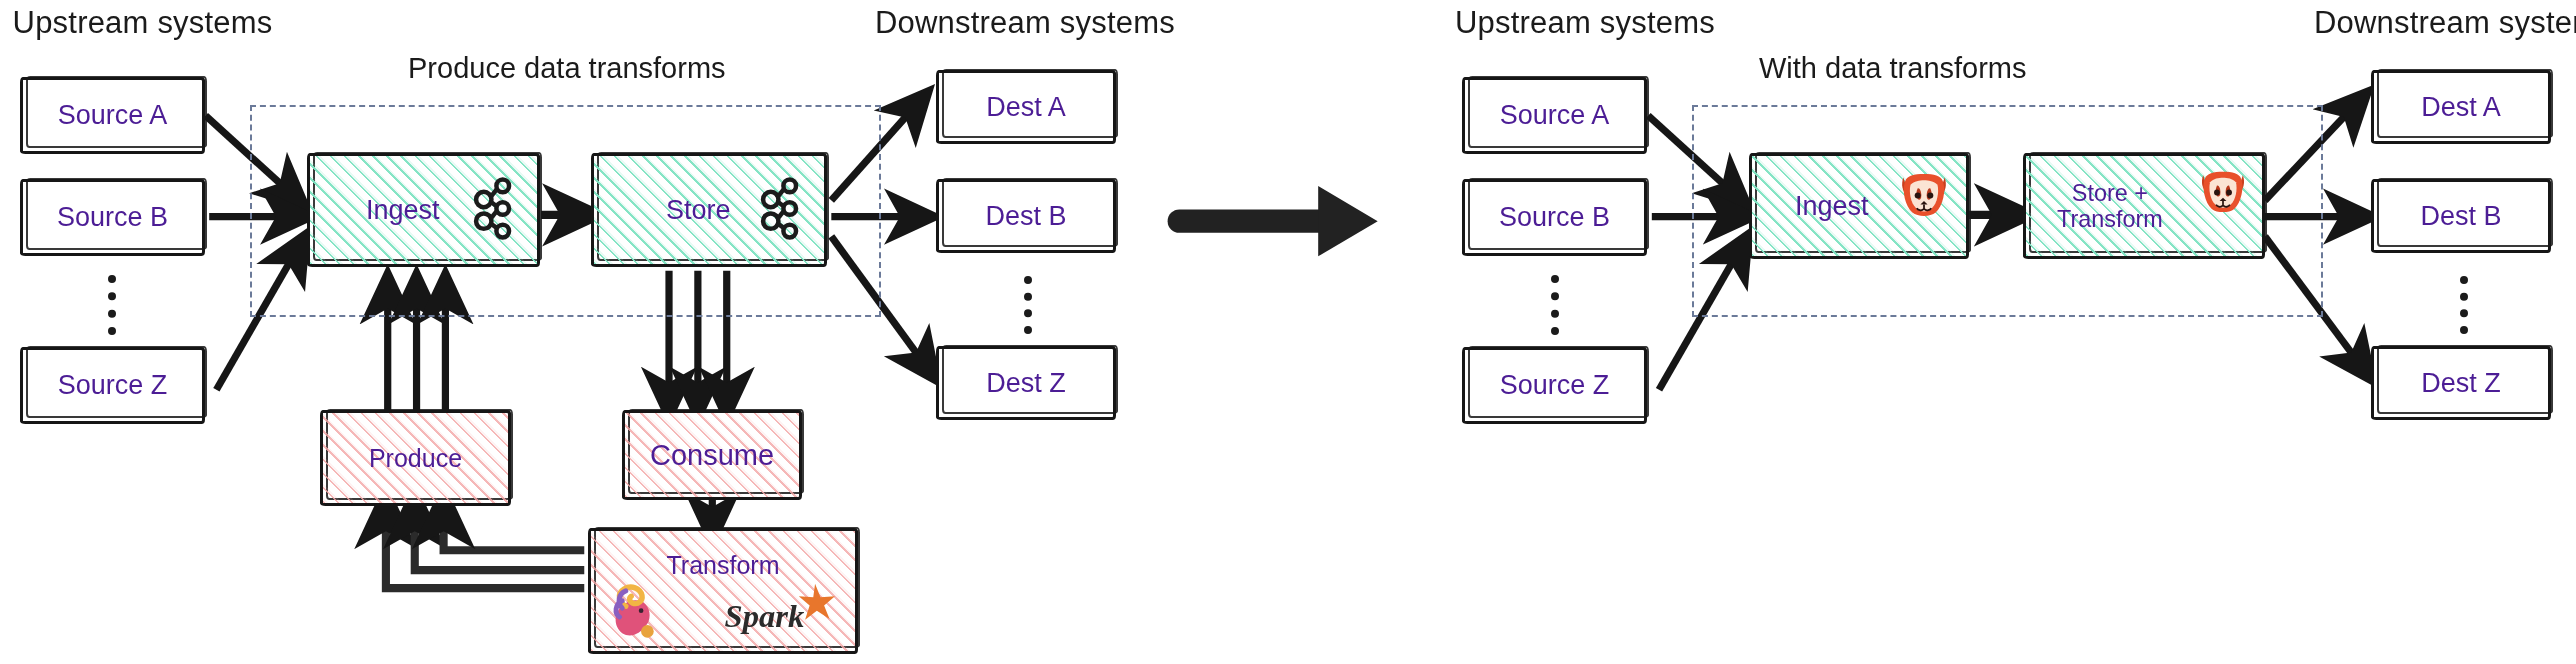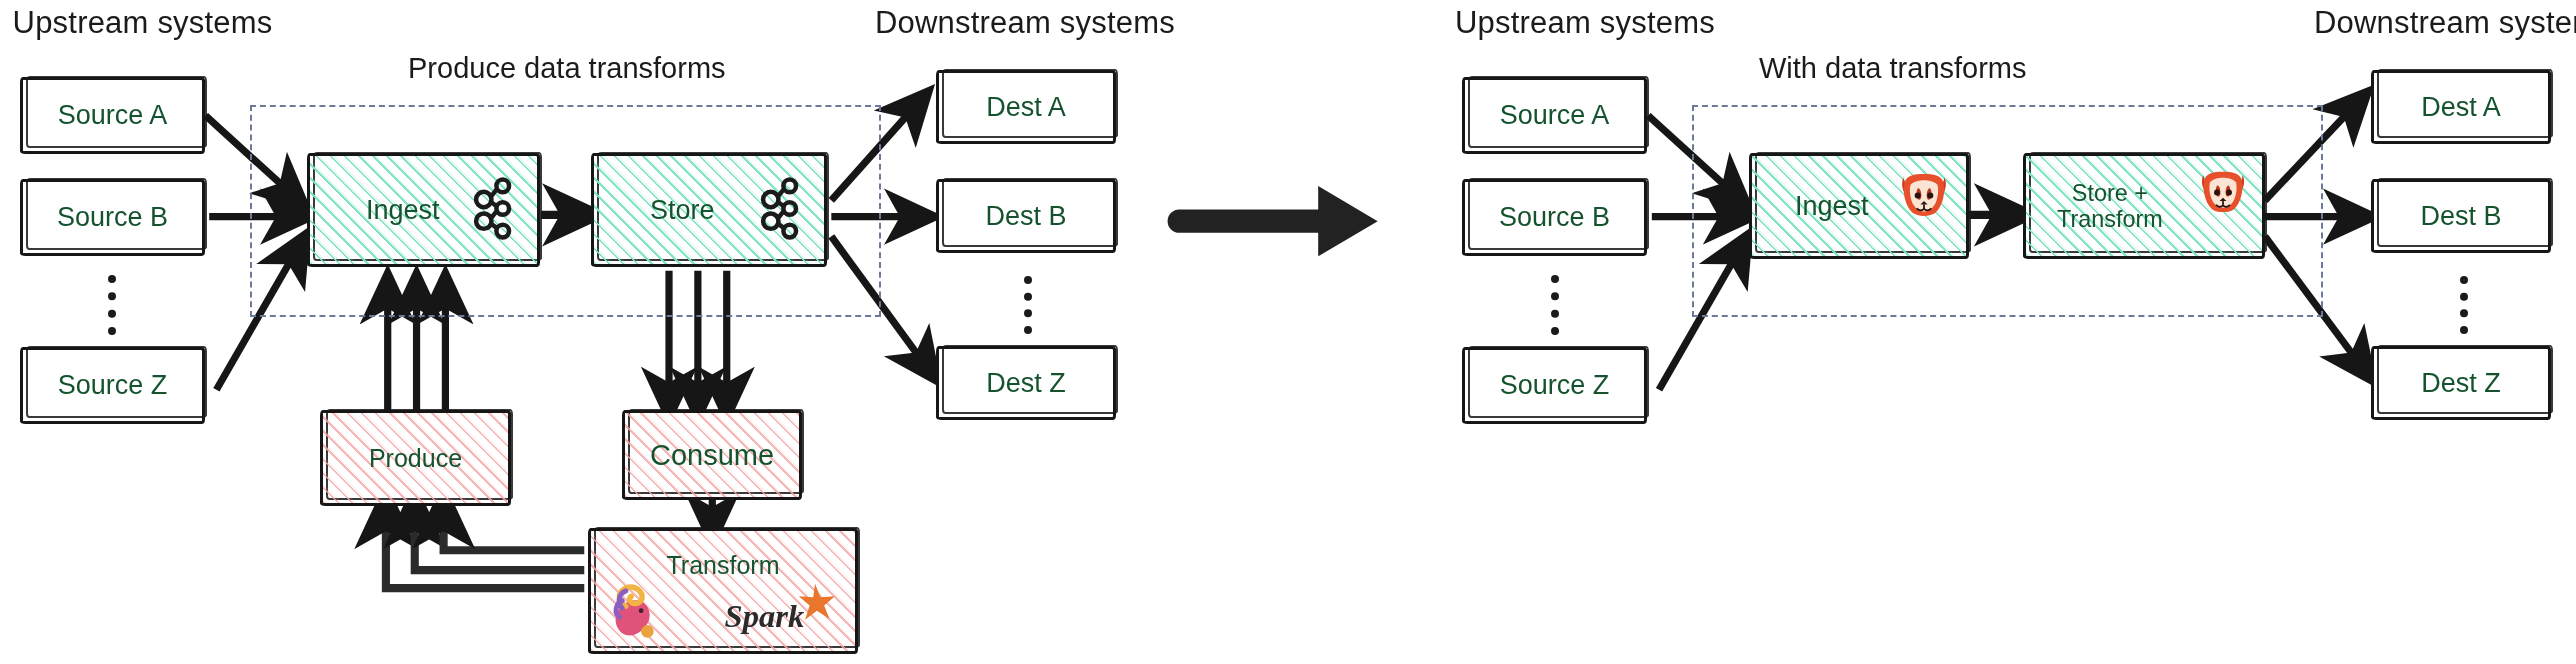--- a/index.html
+++ b/index.html
@@ -11,21 +11,21 @@
   .panel-title{font-size:29px;}
 
   
   .hbox{position:absolute;box-sizing:border-box;background:#fff;
         border:3.6px solid #161616;
         border-radius:2.7px 4.5px 3.6px 5.4px/5.4px 3.6px 4.5px 2.7px;}
   .hbox:after{content:"";position:absolute;left:2.7px;right:-4.5px;top:-4.5px;bottom:2.7px;
         border:2.3px solid #161616;border-radius:4.5px 2.7px 5.4px 3.6px/3.6px 5.4px 2.7px 4.5px;
         opacity:.85;pointer-events:none;}
   .hbox .txt{position:absolute;inset:0;display:flex;align-items:center;justify-content:center;
-        font-size:27px;color:#14532d;text-align:center;line-height:1.12;z-index:3;}
+        font-size:27px;color:#4c1d95;text-align:center;line-height:1.12;z-index:3;}
 
   .tealfill{background:#ffffff;}
   .tealfill .hatch{position:absolute;inset:0;z-index:1;
       background:repeating-linear-gradient(45deg,#7fe3c2 0 1.8px,rgba(127,227,194,.18) 1.8px 3.6px,transparent 3.6px 10px);
       opacity:.95;}
   .pinkfill .hatch{position:absolute;inset:0;z-index:1;
       background:repeating-linear-gradient(45deg,#f3a6a6 0 1.8px,rgba(243,166,166,.16) 1.8px 3.6px,transparent 3.6px 10px);
       opacity:.8;}
 
   .dashbox{position:absolute;box-sizing:border-box;border:2.7px dashed #6b7a99;background:transparent;}
@@ -128,21 +128,21 @@
         <path d="M20,24 L28,14"></path>
           <path d="M20,28 L28,34"></path>
           <path d="M20,48 L28,38"></path>
           <path d="M20,52 L28,58"></path>
       </g>
     </svg>
   </div>
 
   <div class="hbox tealfill" style="left:591px;top:153px;width:236px;height:114px;">
     <div class="hatch"></div>
-    <div class="txt" style="justify-content:flex-start;padding-left:56px;">Store</div>
+    <div class="txt" style="justify-content:flex-start;padding-left:72px;">Store</div>
     <svg class="kafka" style="right:18px;top:20px;" width="47" height="65" viewBox="0 0 52 72">
       <g fill="none" stroke="#1b1b1b" stroke-width="5">
         <circle cx="34" cy="11" r="7"></circle>
           <circle cx="34" cy="36" r="7"></circle>
           <circle cx="34" cy="61" r="7"></circle>
         <circle cx="13" cy="26" r="8.5"></circle>
           <circle cx="13" cy="50" r="8.5"></circle>
         <path d="M20,24 L28,14"></path>
           <path d="M20,28 L28,34"></path>
           <path d="M20,48 L28,38"></path>

